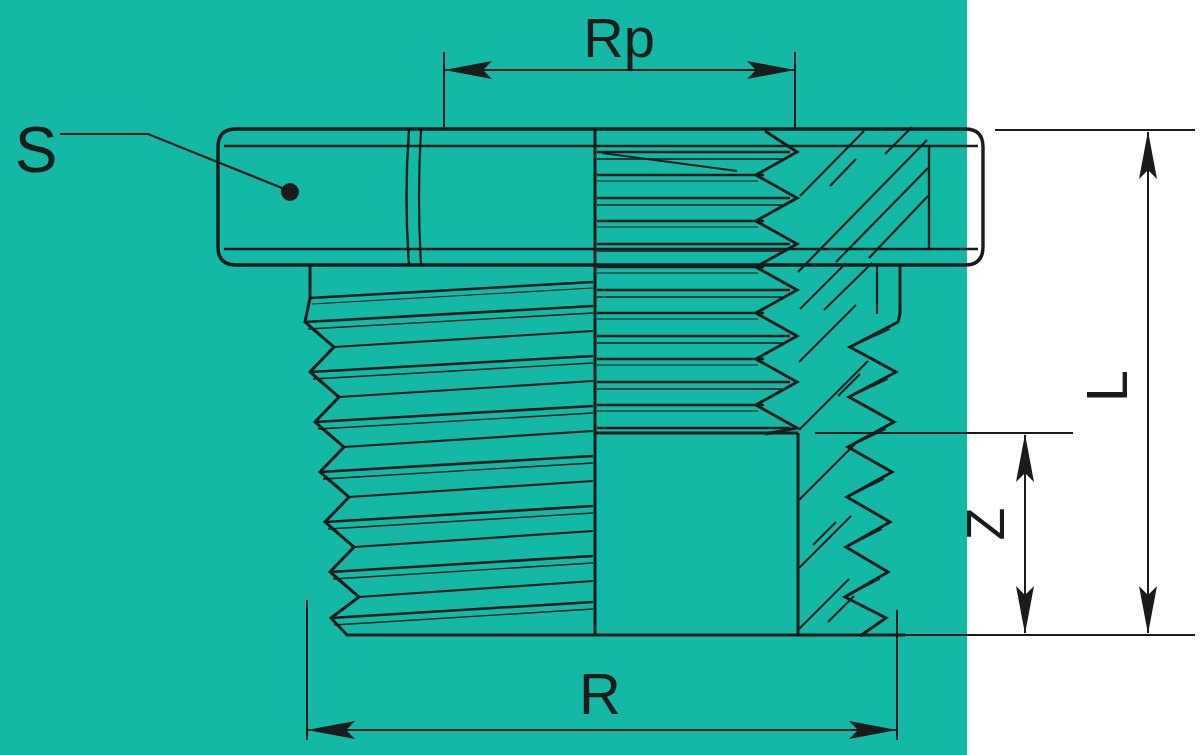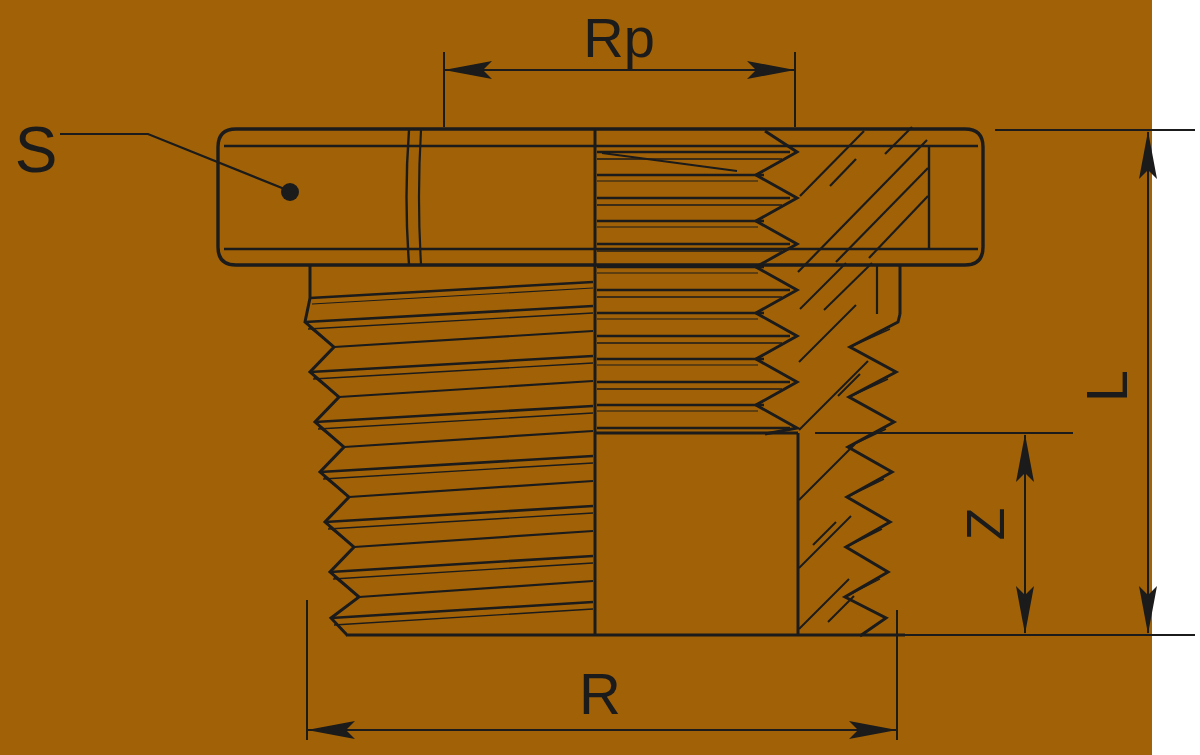--- a/index.html
+++ b/index.html
@@ -5,23 +5,23 @@
   html, body {
     margin: 0;
     padding: 0;
     background: #ffffff;
     width: 1200px;
     height: 755px;
     overflow: hidden;
   }
   .stage {
     position: relative;
-    width: 1152px;
+    width: 967px;
     height: 755px;
-    background: #a16207;
+    background: #14b8a6;
   }
   svg {
     display: block;
   }
   .outline  { stroke: #1b1b1b; fill: none; }
   .w35 { stroke-width: 3.4; }
   .w30 { stroke-width: 3; }
   .w26 { stroke-width: 2.6; }
   .w24 { stroke-width: 2.4; }
   .w22 { stroke-width: 2.2; }

